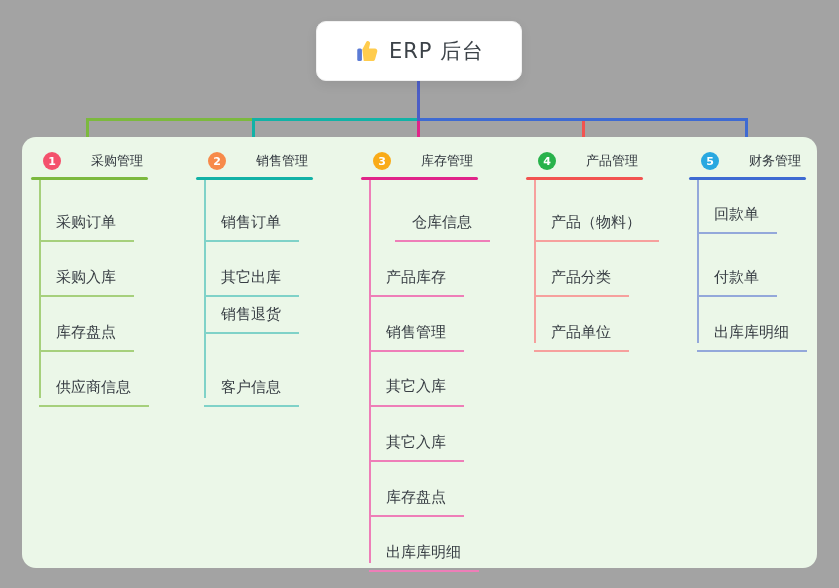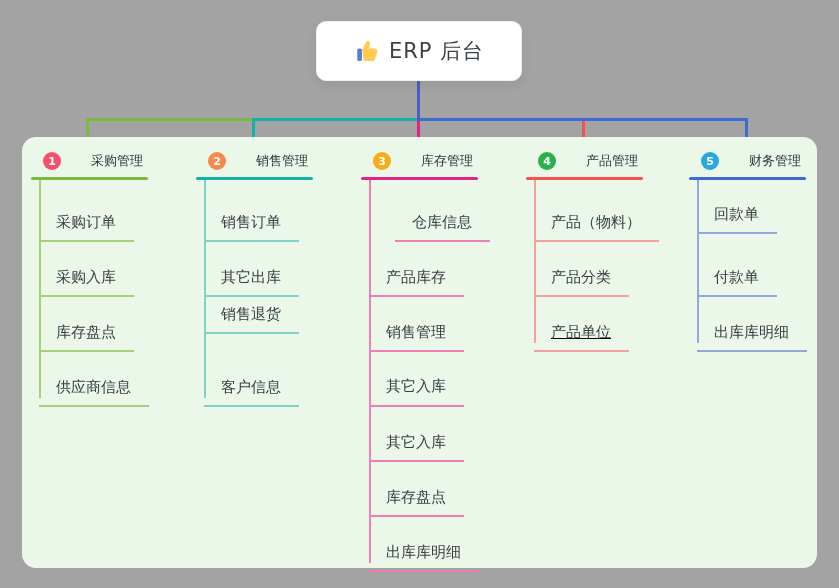--- a/index.html
+++ b/index.html
@@ -187,21 +187,21 @@
         <span class="branch-text">产品管理</span>
       </div>
       <div class="branch-underline" style="left: 526px; background: rgb(242, 83, 80);"></div>
       <div class="line" style="left: 534px; top: 180px; width: 2px; height: 163px; background: rgb(246, 160, 157);"></div>
       <div class="child-item" style="left: 534px; top: 197px; border-bottom-color: rgb(246, 160, 157);">
         <span class="child-text">产品（物料）</span>
       </div>
       <div class="child-item" style="left: 534px; top: 252px; border-bottom-color: rgb(246, 160, 157);">
         <span class="child-text">产品分类</span>
       </div>
-      <div class="child-item" style="left: 534px; top: 307px; border-bottom-color: rgb(246, 160, 157); text-decoration: underline;">
+      <div class="child-item" style="left: 534px; top: 307px; border-bottom-color: rgb(246, 160, 157);">
         <span class="child-text">产品单位</span>
       </div>
       <div class="branch-label" style="left: 689px;">
         <span class="badge" style="background: rgb(41, 168, 224);">5</span>
         <span class="branch-text">财务管理</span>
       </div>
       <div class="branch-underline" style="left: 689px; background: rgb(62, 106, 210);"></div>
       <div class="line" style="left: 697px; top: 180px; width: 2px; height: 163px; background: rgb(147, 168, 218);"></div>
       <div class="child-item" style="left: 697px; top: 189px; border-bottom-color: rgb(147, 168, 218);">
         <span class="child-text">回款单</span>

